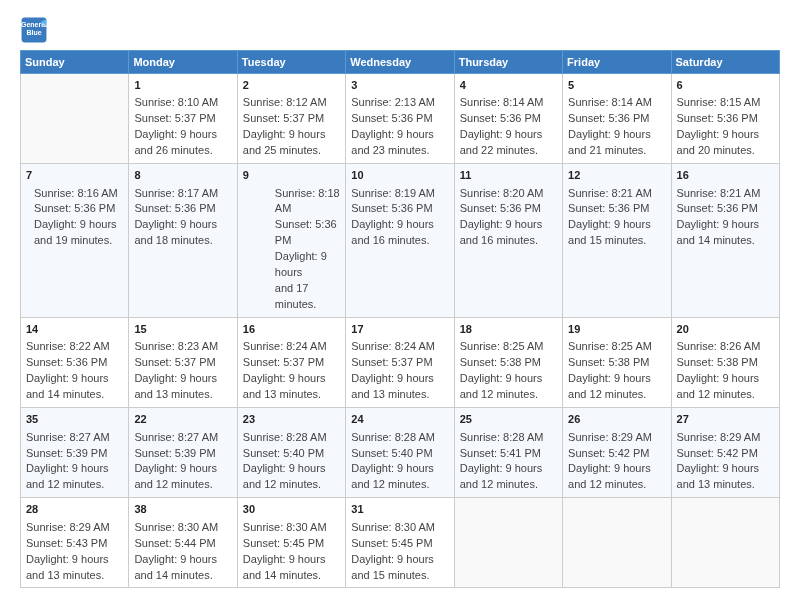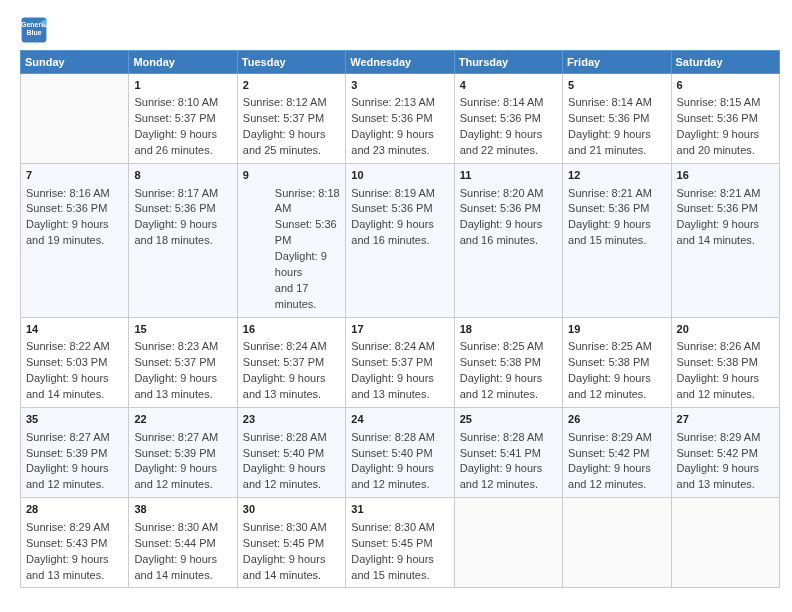--- a/index.html
+++ b/index.html
@@ -170,21 +170,21 @@
             <span class="day-num">6</span>
             <div class="day-info" style="white-space: pre-line;">Sunrise: 8:15 AM
 Sunset: 5:36 PM
 Daylight: 9 hours
 and 20 minutes.</div>
           </td>
         </tr>
         <tr>
           <td>
             <span class="day-num">7</span>
-            <div class="day-info" style="white-space: pre-line;">Sunrise: 8:16 AM
+            <div class="day-info" style="white-space: pre-line; margin-left: 8px;">Sunrise: 8:16 AM
 Sunset: 5:36 PM
 Daylight: 9 hours
 and 19 minutes.</div>
           </td>
           <td>
             <span class="day-num">8</span>
             <div class="day-info" style="white-space: pre-line;">Sunrise: 8:17 AM
 Sunset: 5:36 PM
 Daylight: 9 hours
 and 18 minutes.</div>
@@ -222,21 +222,21 @@
             <div class="day-info" style="white-space: pre-line;">Sunrise: 8:21 AM
 Sunset: 5:36 PM
 Daylight: 9 hours
 and 14 minutes.</div>
           </td>
         </tr>
         <tr>
           <td>
             <span class="day-num">14</span>
             <div class="day-info" style="white-space: pre-line;">Sunrise: 8:22 AM
-Sunset: 5:03 PM
+Sunset: 5:36 PM
 Daylight: 9 hours
 and 14 minutes.</div>
           </td>
           <td>
             <span class="day-num">15</span>
             <div class="day-info" style="white-space: pre-line;">Sunrise: 8:23 AM
 Sunset: 5:37 PM
 Daylight: 9 hours
 and 13 minutes.</div>
           </td>

